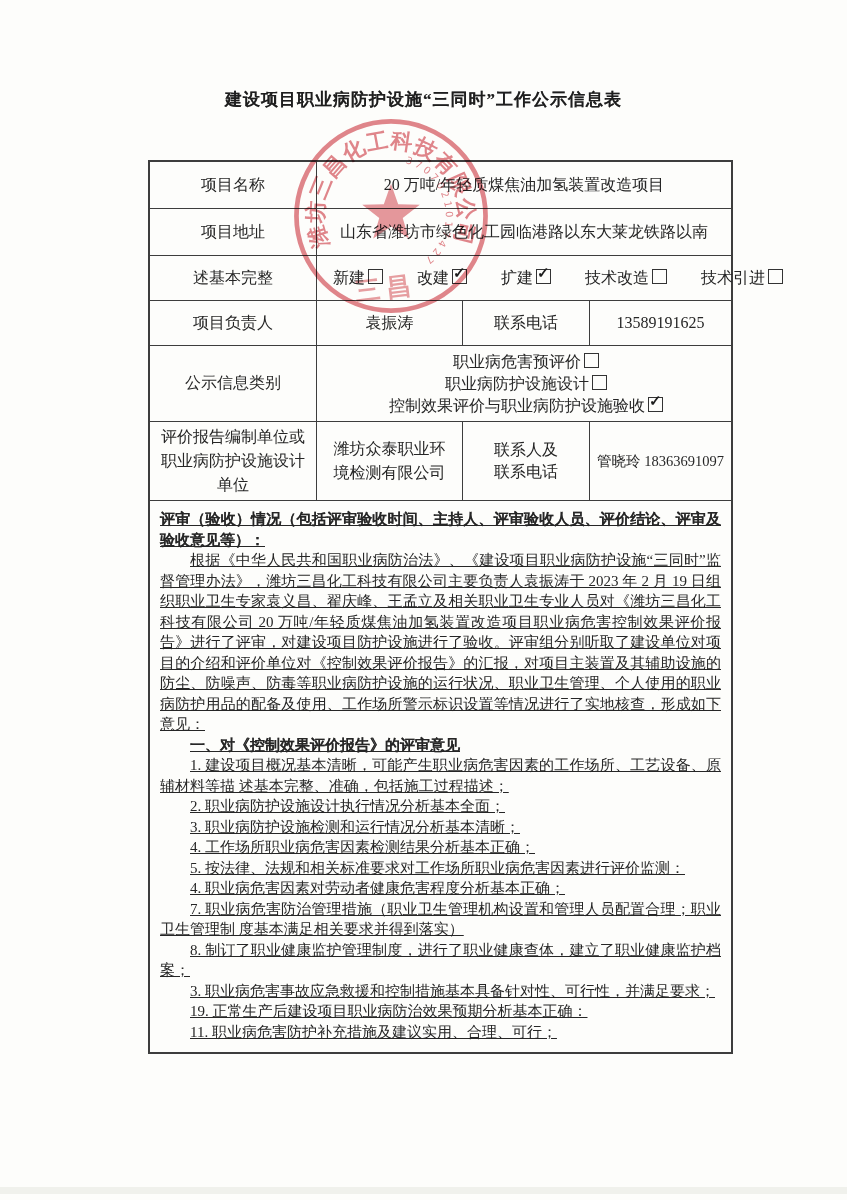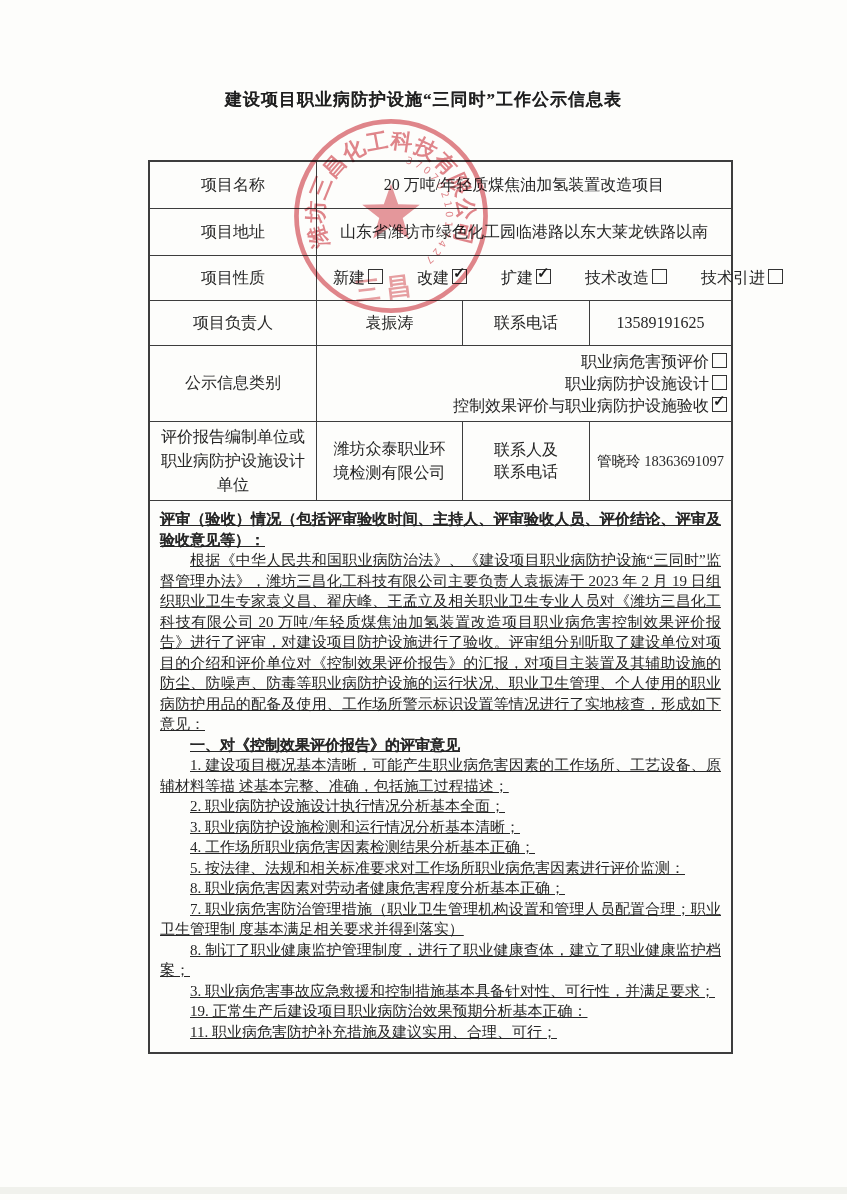--- a/index.html
+++ b/index.html
@@ -34,21 +34,21 @@
   .tcell:first-child{border-left:none;}
   .c-label{width:166px;flex:0 0 166px;}
   .c-rest{flex:1 1 auto;}
   .c2{width:146px;flex:0 0 146px;}
   .c3{width:127px;flex:0 0 127px;}
   .c4{flex:1 1 auto;}
   .h46{min-height:46px;} .h44{min-height:44px;} .h62{min-height:62px;} .h78{min-height:78px;}
   .wrap-narrow{display:inline-block;width:72px;line-height:22px;}
   .wrap-org{display:inline-block;width:116px;line-height:24px;}
   .opts-inline{justify-content:flex-start;gap:34px;padding-left:16px;}
-  .opts-stacked{flex-direction:column;align-items:flex-end;justify-content:center;
+  .opts-stacked{flex-direction:column;align-items:center;justify-content:center;
     text-align:left;padding:5px 4px 5px 8px;gap:1px;line-height:21px;}
   .opt{white-space:nowrap;}
   .cb{
     display:inline-block;width:13px;height:13px;border:1.6px solid #333;
     vertical-align:-1px;margin-left:3px;line-height:12px;font-size:14px;
     font-weight:bold;text-align:center;color:#1d1d1d;position:relative;
   }
   .cb.checked::after{
     content:"✓";position:absolute;left:0px;top:-3px;font-size:15px;
   }
@@ -79,21 +79,21 @@
       <div class="tcell c-label h46">项目名称</div>
       <div class="tcell c-rest h46">20 万吨/年轻质煤焦油加氢装置改造项目</div>
     </div>
 
     <div class="trow">
       <div class="tcell c-label h46">项目地址</div>
       <div class="tcell c-rest h46">山东省潍坊市绿色化工园临港路以东大莱龙铁路以南</div>
     </div>
 
     <div class="trow">
-      <div class="tcell c-label h44">项目性质</div>
+      <div class="tcell c-label h44">述基本完整</div>
       <div class="tcell c-rest h44 opts-inline">
           <span class="opt"><span>新建</span><span class="cb"></span></span>
           <span class="opt"><span>改建</span><span class="cb checked"></span></span>
           <span class="opt"><span>扩建</span><span class="cb checked"></span></span>
           <span class="opt"><span>技术改造</span><span class="cb"></span></span>
           <span class="opt"><span>技术引进</span><span class="cb"></span></span>
         </div>
     </div>
 
     <div class="trow">
@@ -127,21 +127,21 @@
       <div class="tcell c-rest review-cell" style="display:block;text-decoration:underline;">
         <div class="bold">评审（验收）情况（包括评审验收时间、主持人、评审验收人员、评价结论、评审及验收意见等）：</div>
         <div class="para">根据《中华人民共和国职业病防治法》、《建设项目职业病防护设施“三同时”监督管理办法》，潍坊三昌化工科技有限公司主要负责人袁振涛于 2023 年 2 月 19 日组织职业卫生专家袁义昌、翟庆峰、王孟立及相关职业卫生专业人员对《潍坊三昌化工科技有限公司 20 万吨/年轻质煤焦油加氢装置改造项目职业病危害控制效果评价报告》进行了评审，对建设项目防护设施进行了验收。评审组分别听取了建设单位对项目的介绍和评价单位对《控制效果评价报告》的汇报，对项目主装置及其辅助设施的防尘、防噪声、防毒等职业病防护设施的运行状况、职业卫生管理、个人使用的职业病防护用品的配备及使用、工作场所警示标识设置等情况进行了实地核查，形成如下意见：</div>
         <div class="bold item">一、对《控制效果评价报告》的评审意见</div>
         <div>
             <div class="item">1. 建设项目概况基本清晰，可能产生职业病危害因素的工作场所、工艺设备、原辅材料等描 述基本完整、准确，包括施工过程描述；</div>
             <div class="item">2. 职业病防护设施设计执行情况分析基本全面；</div>
             <div class="item">3. 职业病防护设施检测和运行情况分析基本清晰；</div>
             <div class="item">4. 工作场所职业病危害因素检测结果分析基本正确；</div>
             <div class="item">5. 按法律、法规和相关标准要求对工作场所职业病危害因素进行评价监测：</div>
-            <div class="item">8. 职业病危害因素对劳动者健康危害程度分析基本正确；</div>
+            <div class="item">4. 职业病危害因素对劳动者健康危害程度分析基本正确；</div>
             <div class="item">7. 职业病危害防治管理措施（职业卫生管理机构设置和管理人员配置合理；职业卫生管理制 度基本满足相关要求并得到落实）</div>
             <div class="item">8. 制订了职业健康监护管理制度，进行了职业健康查体，建立了职业健康监护档案；</div>
             <div class="item">3. 职业病危害事故应急救援和控制措施基本具备针对性、可行性，并满足要求；</div>
             <div class="item">19. 正常生产后建设项目职业病防治效果预期分析基本正确：</div>
             <div class="item">11. 职业病危害防护补充措施及建议实用、合理、可行；</div>
           </div>
       </div>
     </div>
 
   </div>

